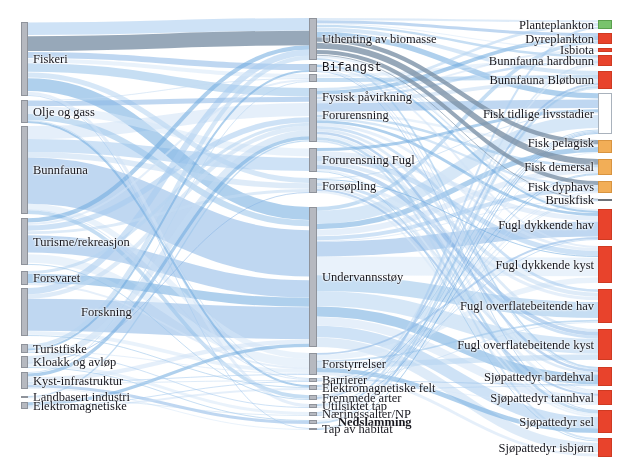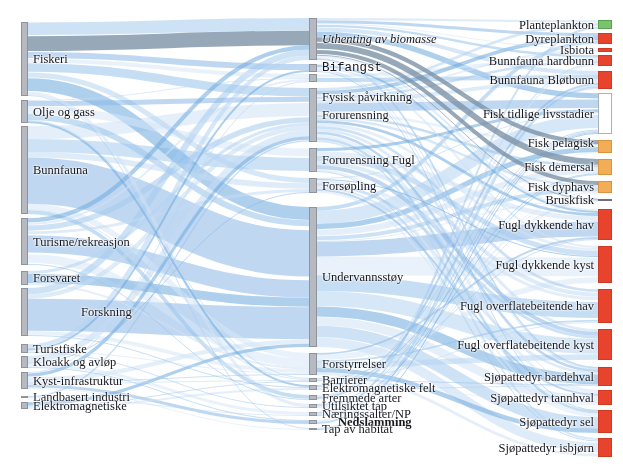--- a/index.html
+++ b/index.html
@@ -218,21 +218,21 @@
       <div class="lbl" style="left: 33px; top: 103.5px;">Olje og gass</div>
       <div class="lbl" style="left: 33px; top: 162px;">Bunnfauna</div>
       <div class="lbl" style="left: 33px; top: 233.5px;">Turisme/rekreasjon</div>
       <div class="lbl" style="left: 33px; top: 270px;">Forsvaret</div>
       <div class="lbl" style="left: 33px; top: 304px; margin-left: 48px;">Forskning</div>
       <div class="lbl" style="left: 33px; top: 340.5px;">Turistfiske</div>
       <div class="lbl" style="left: 33px; top: 354px;">Kloakk og avløp</div>
       <div class="lbl" style="left: 33px; top: 372.5px;">Kyst-infrastruktur</div>
       <div class="lbl" style="left: 33px; top: 389px;">Landbasert industri</div>
       <div class="lbl" style="left: 33px; top: 397.5px;">Elektromagnetiske</div>
-      <div class="lbl" style="left: 322px; top: 31px; font-style: italic;">Uthenting av biomasse</div>
+      <div class="lbl" style="left: 322px; top: 31px;">Uthenting av biomasse</div>
       <div class="lbl" style="left: 322px; top: 60px; font-family: Liberation Mono, monospace;">Bifangst</div>
       <div class="lbl" style="left: 322px; top: 70px; margin-top: 19px;">Fysisk påvirkning</div>
       <div class="lbl" style="left: 322px; top: 107px;">Forurensning</div>
       <div class="lbl" style="left: 322px; top: 152px;">Forurensning Fugl</div>
       <div class="lbl" style="left: 322px; top: 177.5px;">Forsøpling</div>
       <div class="lbl" style="left: 322px; top: 269px;">Undervannsstøy</div>
       <div class="lbl" style="left: 322px; top: 356px;">Forstyrrelser</div>
       <div class="lbl" style="left: 322px; top: 372px;">Barrierer</div>
       <div class="lbl" style="left: 322px; top: 379.5px;">Elektromagnetiske felt</div>
       <div class="lbl" style="left: 322px; top: 389.5px;">Fremmede arter</div>

